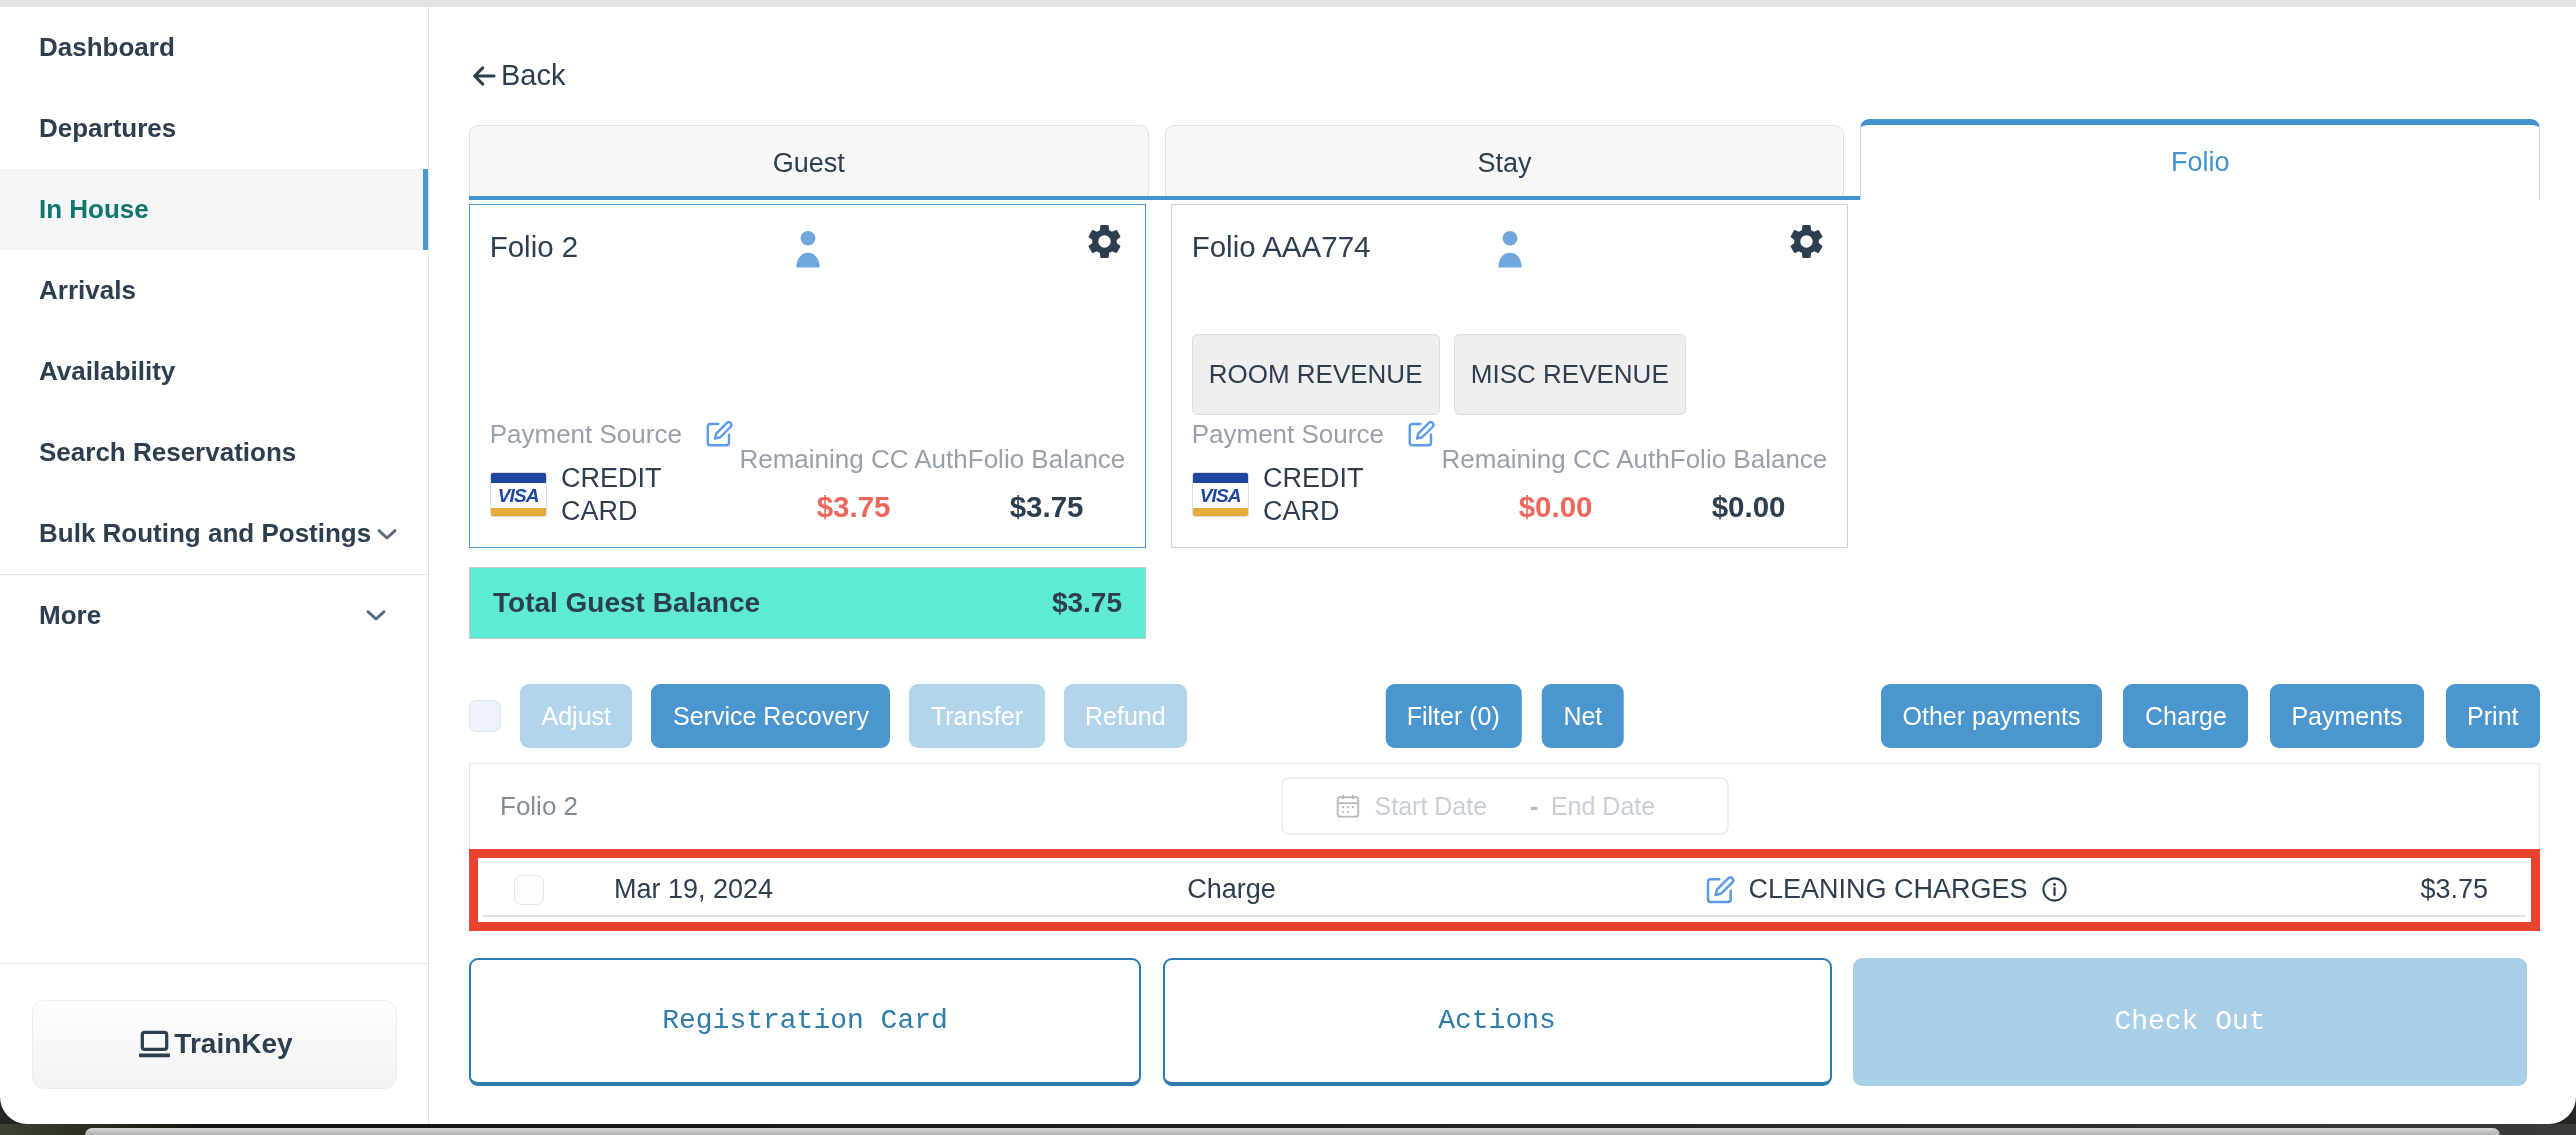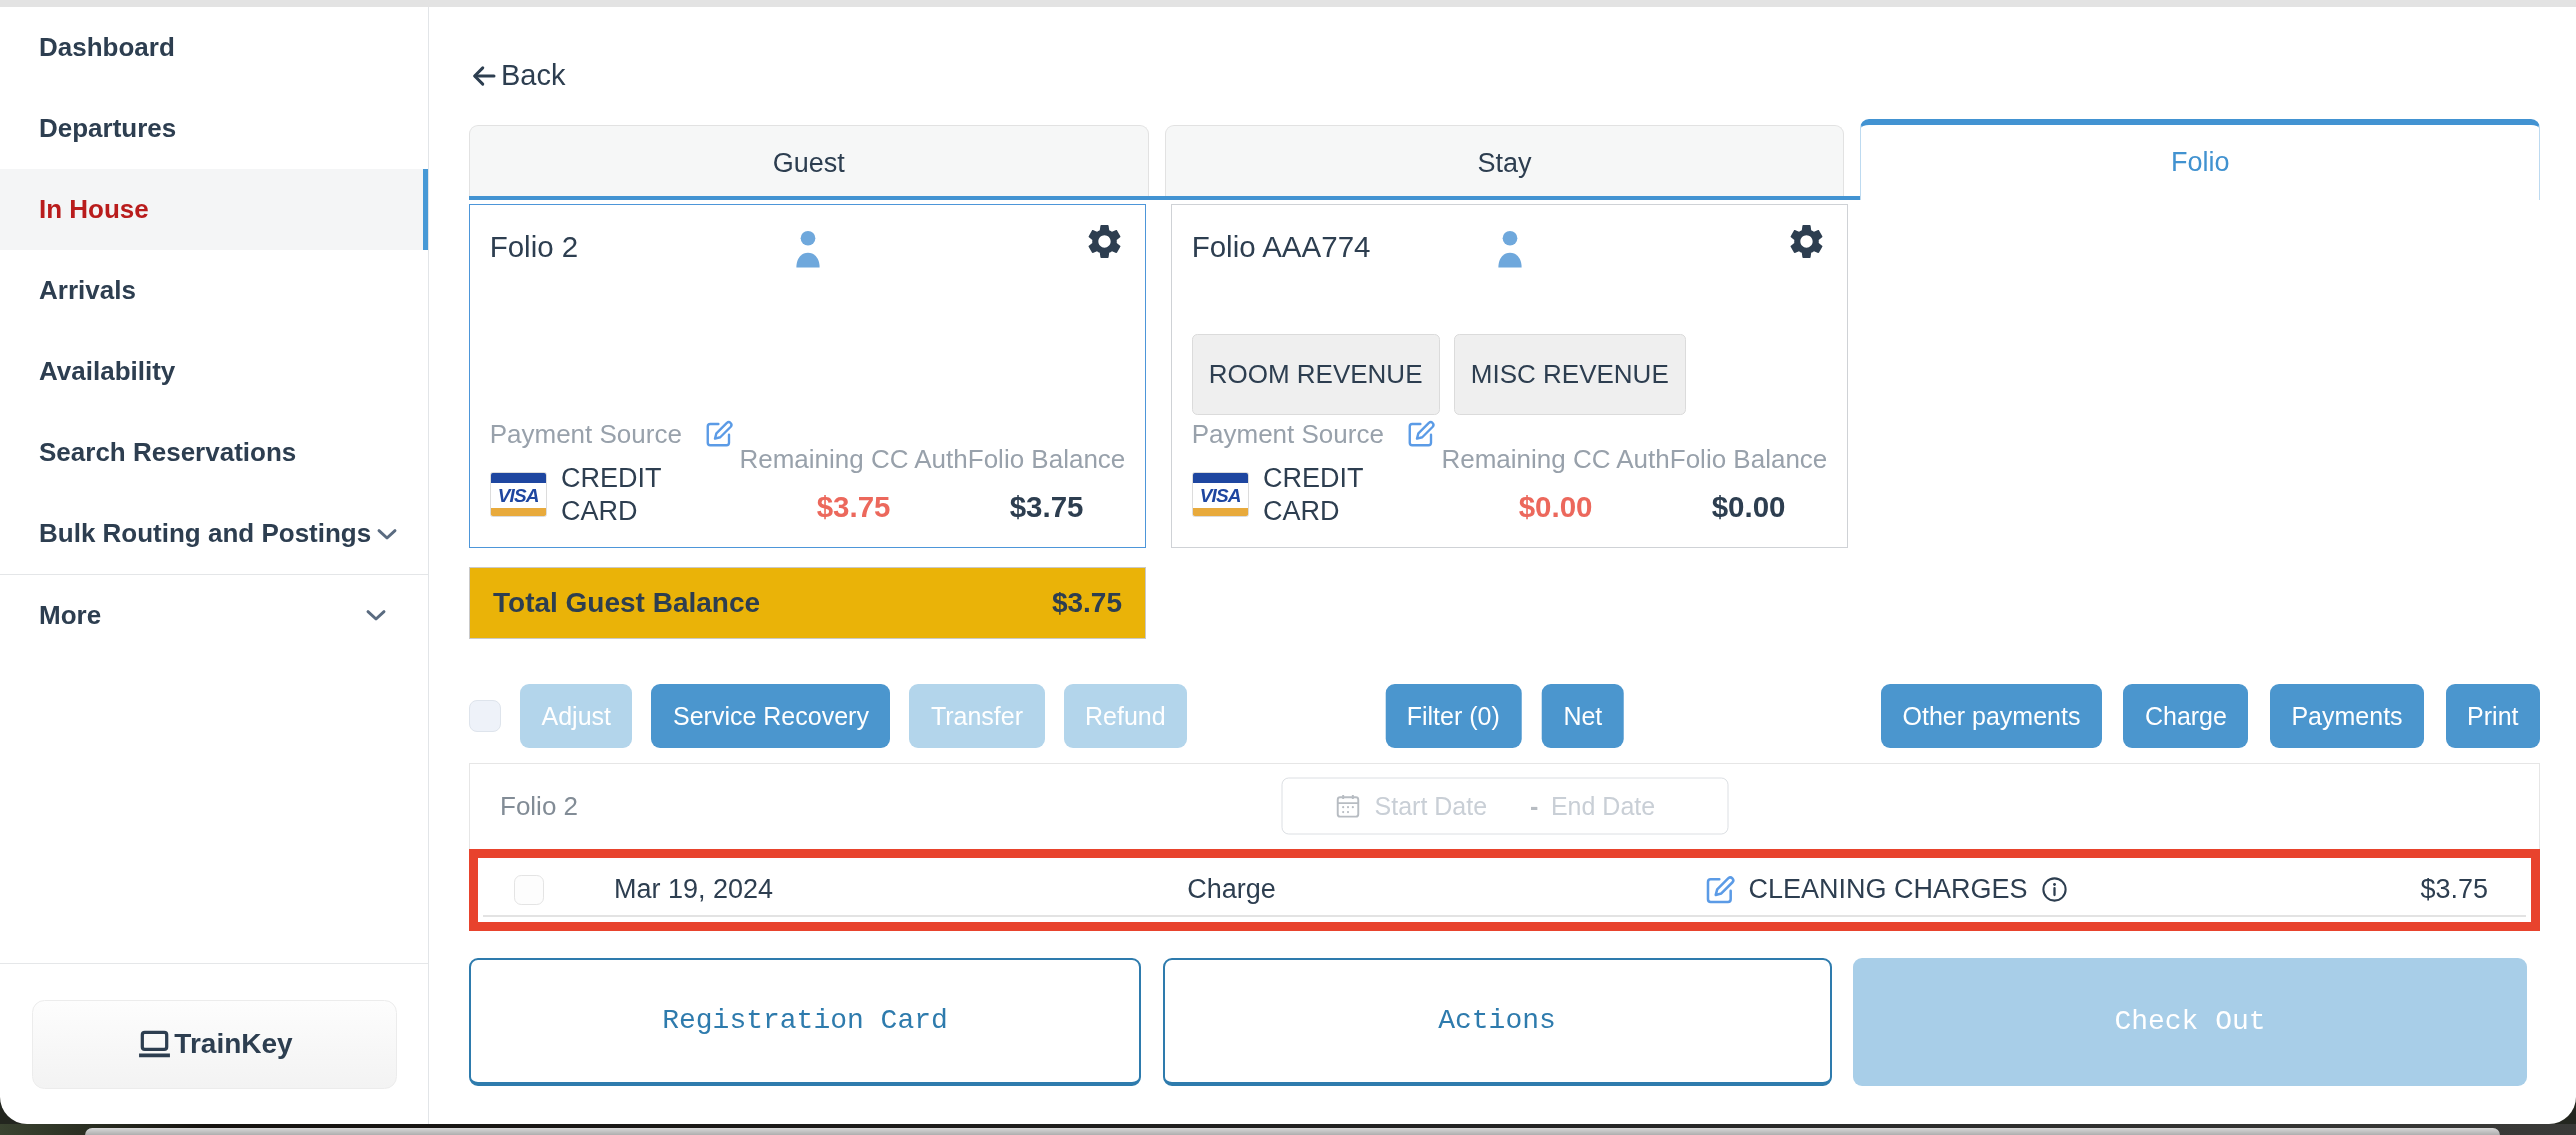--- a/index.html
+++ b/index.html
@@ -14,21 +14,21 @@
   .bottom-bar { position:absolute; bottom:0; left:85px; width:2415px; height:8px;
     background:linear-gradient(#d8d8d8,#a8a8a8); border-radius:7.2px 7.2px 0 0; }
 
   
   .sidebar { width:429px; flex:0 0 429px; border-right:0.9px solid #e2e5e8;
     display:flex; flex-direction:column; position:relative; }
   .nav { padding-top:0; }
   .nav-item { position:relative; height:81px; display:flex; align-items:center;
     padding:0 36px 0 39px; font-size:26px; font-weight:600; color:#2d3e50;
     white-space:nowrap; cursor:pointer; }
-  .nav-item.active { background:#f4f5f6; color:#b91c1c; }
+  .nav-item.active { background:#f4f5f6; color:#0f766e; }
   .nav-item.active::after { content:""; position:absolute; right:0; top:0; bottom:0;
     width:5.4px; background:#4799d6; }
   .nav-item.divided { border-top:0.9px solid #e4e6e8; }
   .nav-item .chev { margin-left:auto; display:flex; }
   .sidebar-footer { margin-top:auto; border-top:0.9px solid #e5e7e9; height:161px;
     display:flex; align-items:center; justify-content:center; }
   .trainkey-btn { width:365px; height:89px; background:linear-gradient(#fdfdfd,#f3f3f3);
     border:1.8px solid #ececec; border-radius:12.5px; display:flex; align-items:center;
     justify-content:center; font-size:28px; font-weight:700; color:#2d3e50; cursor:pointer; }
 
@@ -67,21 +67,21 @@
   .visa-top { height:9.8px; background:#1e46a0; }
   .visa-mid { flex:1; display:flex; align-items:center; justify-content:center;
     font-size:19px; font-weight:800; font-style:italic; color:#1e46a0; letter-spacing:-0.9px; }
   .visa-bot { height:8px; background:#e8aa3c; }
   .pay-method-text { font-size:27px; color:#2d3e50; line-height:1.2; width:116px; }
   .stat-block { display:flex; flex-direction:column; align-items:center; gap:14.3px; margin-bottom:3.6px; }
   .stat-label { color:#98a1ab; font-size:26px; white-space:nowrap; }
   .stat-value { font-size:29.5px; font-weight:700; color:#2d3e50; }
   .stat-value.negative { color:#ec685c; }
 
-  .total-bar { margin-top:19.7px; width:677px; height:72px; background:#eab308;
+  .total-bar { margin-top:19.7px; width:677px; height:72px; background:#5eead4;
     border:0.9px solid #c9c9c9; display:flex; align-items:center; justify-content:space-between;
     padding:0 23px; font-size:28px; font-weight:600; color:#2d3e50; }
 
   .toolbar { margin-top:45px; height:64px; display:flex; align-items:center; position:relative; }
   .tb-left { display:flex; align-items:center; gap:19px; }
   .tb-center { position:absolute; left:50%; transform:translateX(-50%); display:flex; gap:20.6px; }
   .tb-right { margin-left:auto; display:flex; gap:21.5px; }
   .checkbox { width:32px; height:32px; border:1.8px solid #dee4ec; border-radius:8px;
     background:#eef2f9; cursor:pointer; flex:0 0 32px; }
   .btn { height:64px; padding:0 21.5px; border:none; border-radius:9px; background:#4b96ce;

